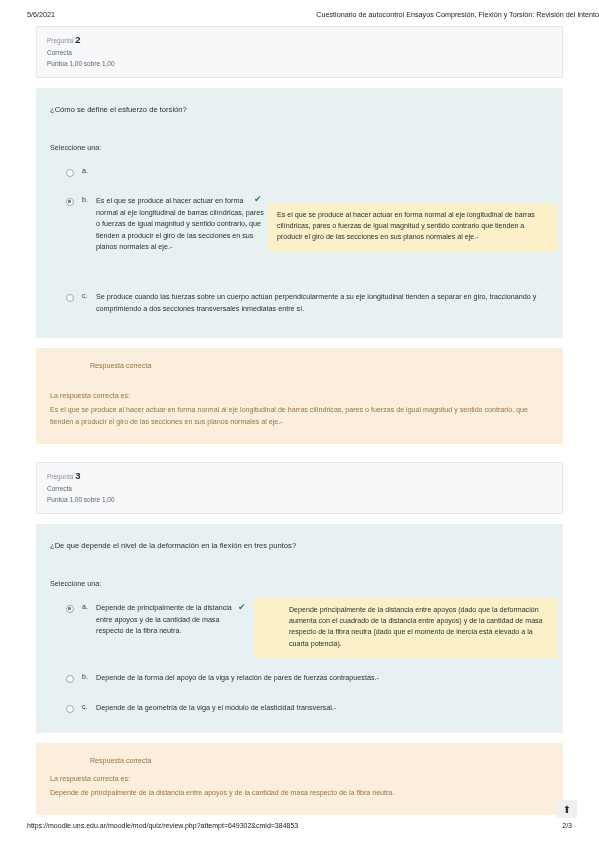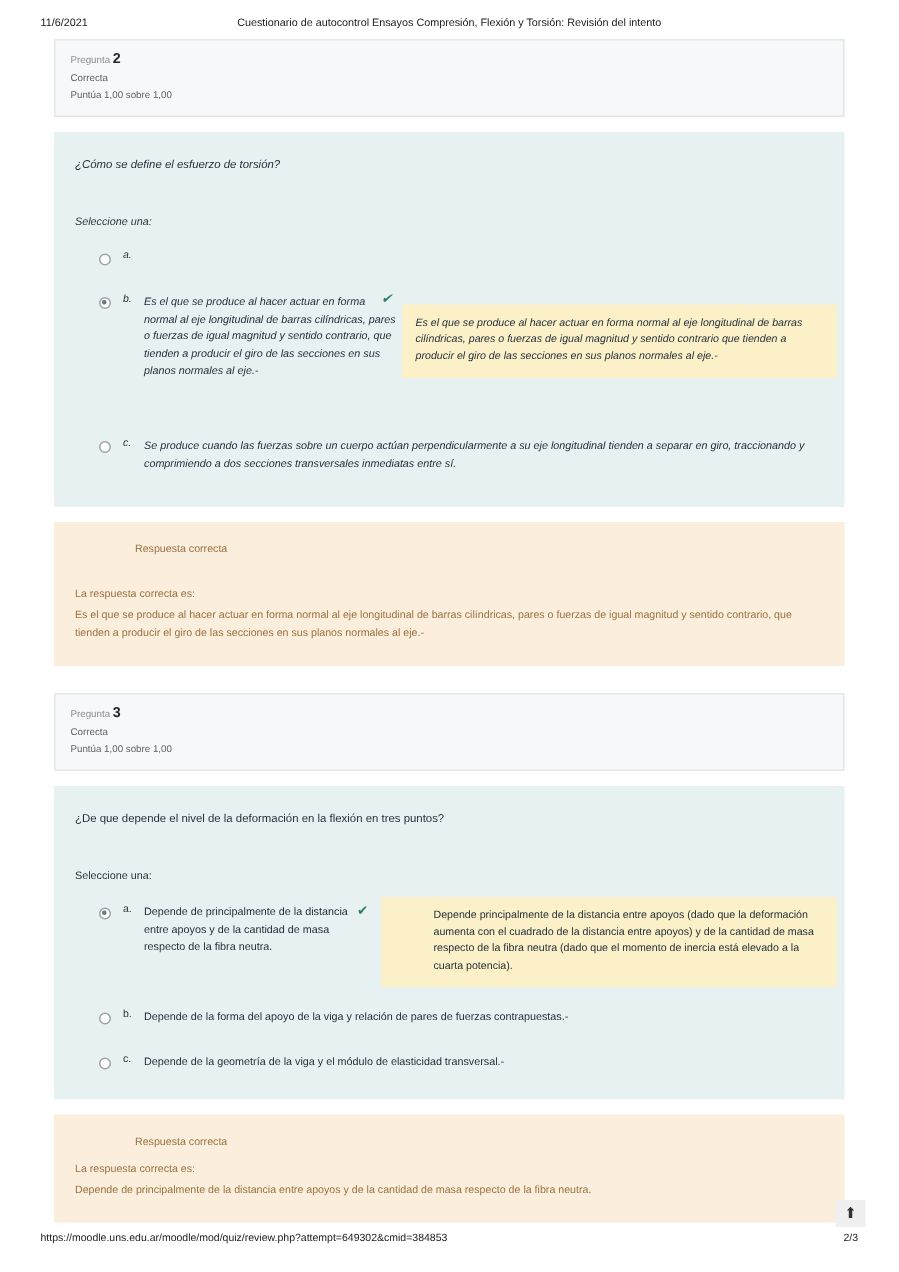--- a/index.html
+++ b/index.html
@@ -30,21 +30,21 @@
     position: absolute;
     left: 27px;
     top: 0;
     white-space: nowrap;
   }
   .page-header .doc-title {
     position: absolute;
     left: 0;
     top: 0;
     width: 599px;
-    text-align: center;
+    text-align: right;
     white-space: nowrap;
     font-size: 7.2px;
   }
 
   
   .content {
     position: absolute;
     top: 26px;
     left: 36px;
     width: 527px;
@@ -222,38 +222,38 @@
     position: absolute;
     right: 27px;
     top: 0;
     white-space: nowrap;
   }
 </style>
 </head>
 <body>
 
 <div class="page-header">
-  <span class="date">11/6/2021</span>
+  <span class="date">5/6/2021</span>
   <span class="doc-title">Cuestionario de autocontrol Ensayos Compresión, Flexión y Torsión: Revisión del intento</span>
 </div>
 
 <div class="content">
 
   <div class="question-card">
 
     <div class="q-info">
       <div class="q-number">
         <span>Pregunta</span>
         <b>2</b>
       </div>
       <div class="q-state">Correcta</div>
       <div class="q-grade">Puntúa 1,00 sobre 1,00</div>
     </div>
 
-    <div class="q-body" style="position:relative; padding-bottom:20px;font-style:italic;">
+    <div class="q-body" style="position:relative; padding-bottom:20px;">
       <div class="q-text">¿Cómo se define el esfuerzo de torsión?</div>
       <div class="q-prompt">Seleccione una:</div>
 
       <div class="answer-row" style="margin-bottom:18px;">
         <div class="radio"></div>
         <div class="ans-letter">a.</div>
       </div>
 
       <div class="answer-row" style="margin-bottom:18px; min-height:78px;">
         <div class="radio checked"></div>

